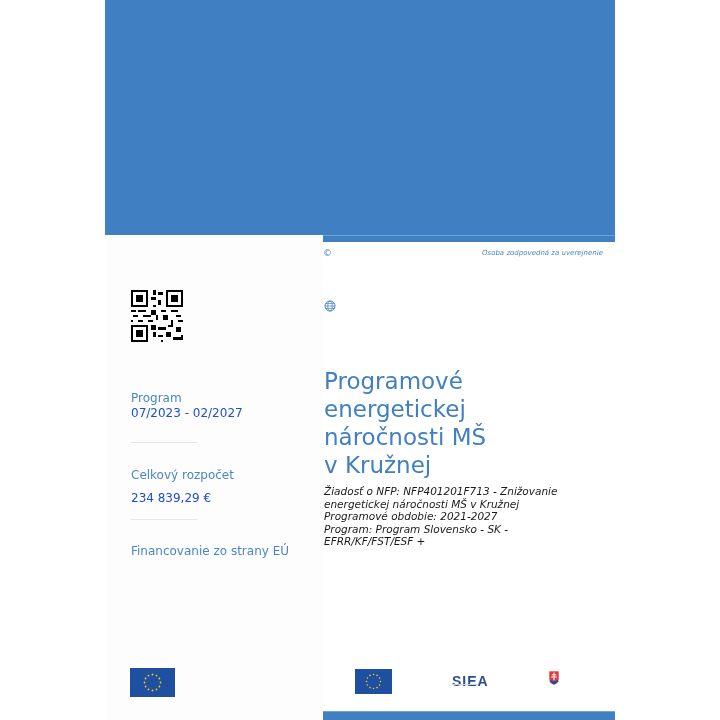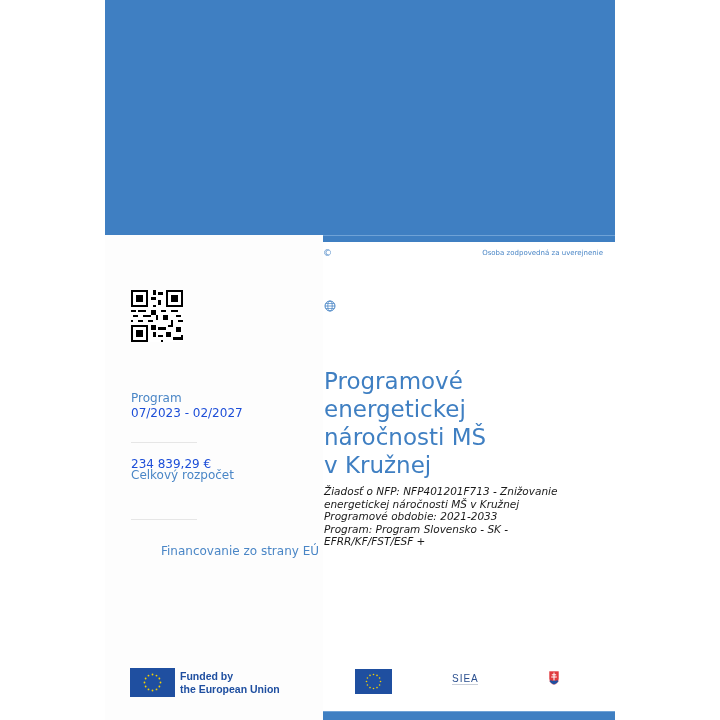--- a/index.html
+++ b/index.html
@@ -2,32 +2,32 @@
 <html><head>
 <meta charset="utf-8">
 <style>
   html, body { margin:0; padding:0; }
   body { width:720px; height:720px; background:#ffffff; position:relative; overflow:hidden; font-family:"DejaVu Sans", sans-serif; }
   .poster { position:absolute; left:105px; top:0; width:510px; height:720px; background:#ffffff; }
   .hero { position:absolute; left:0; top:0; width:510px; height:235px; background:#3f7fc2; }
   .hero-ext { position:absolute; left:218px; top:235px; width:292px; height:7px; background:#3f7fc2; border-top:1px solid #6fa2d6; box-sizing:border-box; }
   .left-col { position:absolute; left:0; top:235px; width:218px; height:485px; background:#fdfdfd; }
   .copyright { position:absolute; left:218px; top:248px; font-size:9px; color:#4a86c6; }
-  .resp { position:absolute; right:12px; top:249px; font-size:7px; color:#4a86c6; }
+  .resp { position:absolute; right:12px; top:249px; font-size:7px; color:#4a86c6;font-style:italic; }
   .globe { position:absolute; left:219px; top:300px; width:12px; height:12px; }
   .qr { position:absolute; left:26px; top:290px; width:52px; height:52px; }
   .lbl { position:absolute; left:26px; font-size:12px; color:#4a86c6; }
   .val { position:absolute; left:26px; font-size:12px; color:#1d4ed8; }
   .divider { position:absolute; left:26px; width:66px; height:1px; background:#e6e6e6; }
   .title { position:absolute; left:219px; top:367px; width:170px; font-size:23px; line-height:28px; color:#3f7fc2; }
   .details { position:absolute; left:219px; top:485px; width:260px; font-size:10.5px; line-height:12.5px; color:#1a1a1a; }
   .details div { white-space:normal;font-style:italic; }
   .eu-flag { position:absolute; background:#1f4fa0; }
   .funded { position:absolute; left:75px; top:670px; font-family:"Liberation Sans", sans-serif; font-weight:bold; font-size:10.5px; line-height:13px; color:#1f4fa0; }
-  .siea { position:absolute; left:347px; top:673px; font-family:"Liberation Sans", sans-serif; font-weight:normal; font-size:10px; letter-spacing:1px; color:#2a4f8f; }
+  .siea { position:absolute; left:347px; top:673px; font-family:"Liberation Sans", sans-serif; font-weight:bold; font-size:14px; letter-spacing:1px; color:#2a4f8f; }
   .siea-sub { position:absolute; left:347px; top:684px; width:26px; height:1px; background:#c9cfd9; }
   .sk-crest { position:absolute; left:443px; top:670px; width:12px; height:16px; }
   .bottom-bar { position:absolute; left:218px; top:711px; width:292px; height:9px; background:#3f7fc2; border-top:1px solid #6fa2d6; box-sizing:border-box; }
 </style>
 </head>
 <body>
 
 <div class="poster">
   <div class="hero"></div>
   <div class="hero-ext"></div>
@@ -87,54 +87,50 @@
         <rect x="12" y="20" width="1" height="1"></rect>
         <rect x="20" y="18" width="1" height="2"></rect>
     </g>
   </svg>
 
   <div class="lbl" style="top:391px;">Program</div>
   <div class="val" style="top:406px;">07/2023 - 02/2027</div>
   <div class="divider" style="top:442px;"></div>
 
   <div class="lbl" style="top:468px;">Celkový rozpočet</div>
-  <div class="val" style="top:457px;">234 839,29 €</div>
+  <div class="val" style="top:491px;">234 839,29 €</div>
   <div class="divider" style="top:519px;"></div>
 
-  <div class="lbl" style="top:544px;margin-left:30px;">Financovanie zo strany EÚ</div>
+  <div class="lbl" style="top:544px;">Financovanie zo strany EÚ</div>
 
   <div class="title">Programové energetickej náročnosti MŠ v Kružnej</div>
 
   <div class="details">
     <div>Žiadosť o NFP: NFP401201F713 - Znižovanie energetickej náročnosti MŠ v Kružnej</div>
-    <div>Programové obdobie: 2021-2033</div>
+    <div>Programové obdobie: 2021-2027</div>
     <div>Program: Program Slovensko - SK - EFRR/KF/FST/ESF +</div>
   </div>
 
   <svg class="eu-flag" style="left:25px; top:668px; width:45px; height:29px;" viewBox="0 0 45 29">
     <rect width="45" height="29" fill="#1f4fa0"></rect>
     <g fill="#f5d100">
       <circle cx="22.5" cy="6.5" r="0.9"></circle>
         <circle cx="26.5" cy="7.6" r="0.9"></circle>
         <circle cx="29.4" cy="10.5" r="0.9"></circle>
         <circle cx="30.5" cy="14.5" r="0.9"></circle>
       <circle cx="29.4" cy="18.5" r="0.9"></circle>
         <circle cx="26.5" cy="21.4" r="0.9"></circle>
         <circle cx="22.5" cy="22.5" r="0.9"></circle>
         <circle cx="18.5" cy="21.4" r="0.9"></circle>
       <circle cx="15.6" cy="18.5" r="0.9"></circle>
         <circle cx="14.5" cy="14.5" r="0.9"></circle>
         <circle cx="15.6" cy="10.5" r="0.9"></circle>
         <circle cx="18.5" cy="7.6" r="0.9"></circle>
     </g>
   </svg>
-  <div class="funded">
-    <div>Funded by</div>
-    <div>the European Union</div>
-  </div>
 
   <svg class="eu-flag" style="left:250px; top:669px; width:37px; height:25px;" viewBox="0 0 37 25">
     <rect width="37" height="25" fill="#1f4fa0"></rect>
     <g fill="#f5d100">
       <circle cx="18.5" cy="5.5" r="0.8"></circle>
         <circle cx="22" cy="6.4" r="0.8"></circle>
         <circle cx="24.6" cy="9" r="0.8"></circle>
         <circle cx="25.5" cy="12.5" r="0.8"></circle>
       <circle cx="24.6" cy="16" r="0.8"></circle>
         <circle cx="22" cy="18.6" r="0.8"></circle>

